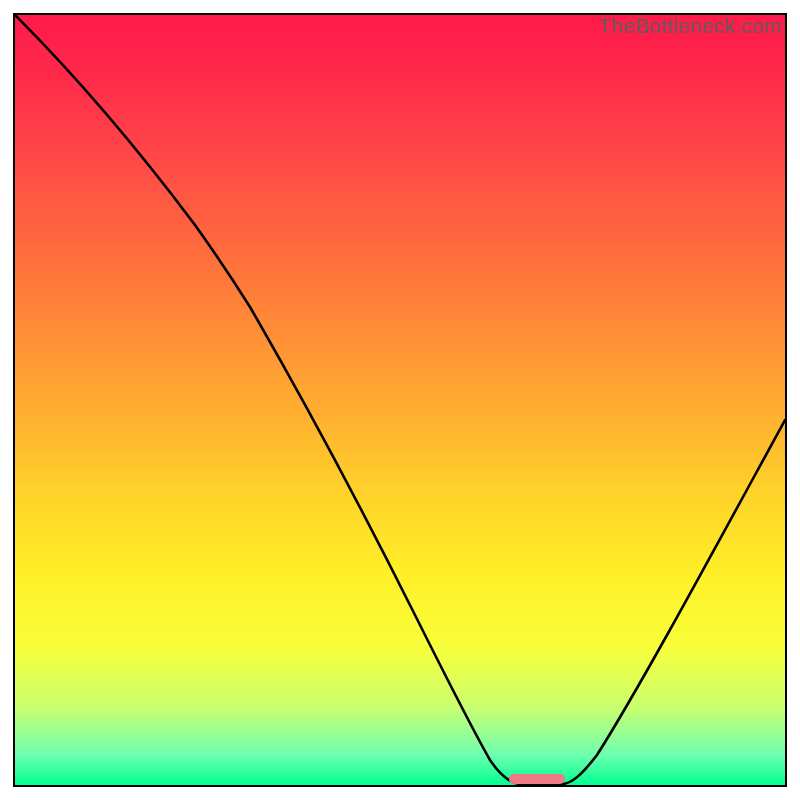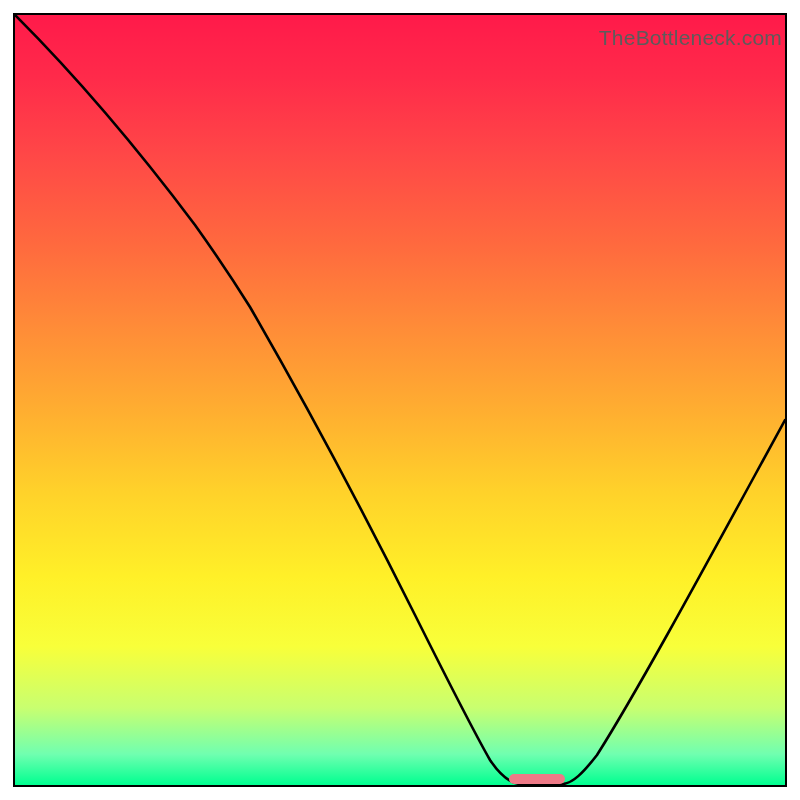--- a/index.html
+++ b/index.html
@@ -53,21 +53,20 @@
   }
   .watermark {
     position: absolute;
     top: 14px;
     right: 18px;
     color: #5c5c5c;
     font-size: 21px;
     letter-spacing: 0.2px;
     font-weight: 400;
     user-select: none;
-    margin-top: 12px;
   }
   .marker {
     position: absolute;
     height: 10px;
     border-radius: 6px;
     background: #ee7a87;
   }
 </style>
 </head>
 <body>

